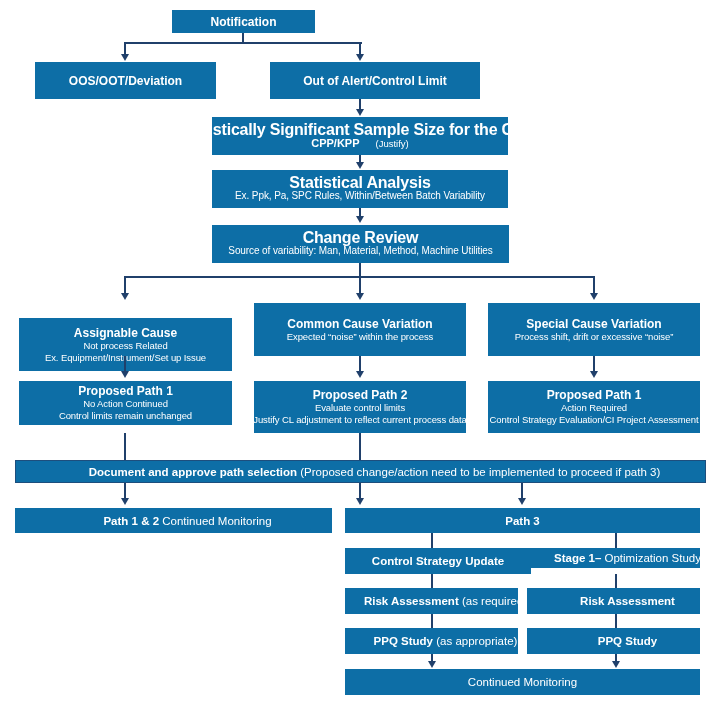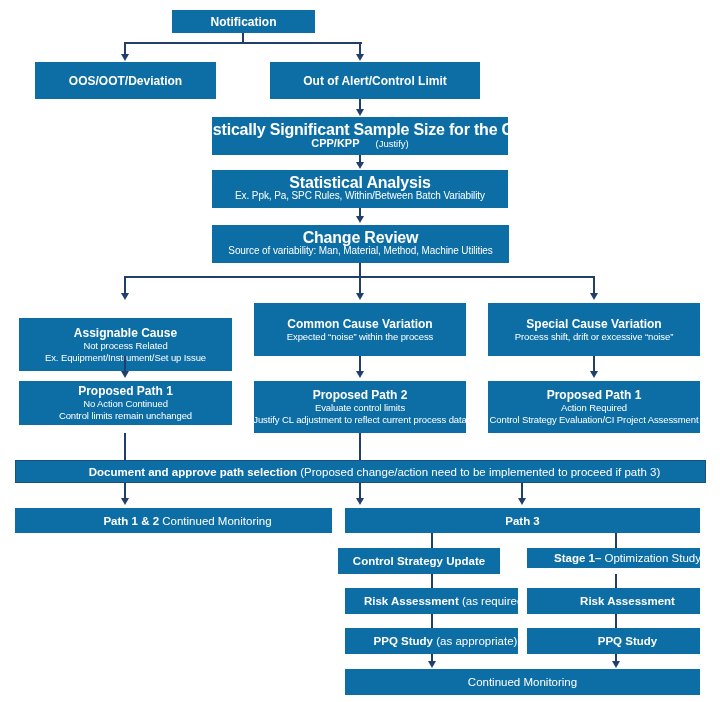--- a/index.html
+++ b/index.html
@@ -133,21 +133,21 @@
   <div class="box" style="left:15px;top:508px;width:317px;height:25px">
     <div class="small"><span class="b">Path 1 &amp; 2</span><span> Continued Monitoring</span></div>
   </div>
   <div class="box" style="left:345px;top:508px;width:355px;height:25px">
     <div class="small b" style="font-weight:bold">Path 3</div>
   </div>
 
   <div class="vl" style="left:431px;top:533px;height:15px"></div>
   <div class="vl" style="left:615px;top:533px;height:15px"></div>
 
-  <div class="box" style="left:338px;top:548px;width:162px;height:26px">
+  <div class="box" style="left:345px;top:548px;width:186px;height:26px">
     <div class="small b" style="font-weight:bold">Control Strategy Update</div>
   </div>
   <div class="box" style="left:527px;top:548px;width:173px;height:20px">
     <div class="small"><span class="b">Stage 1–</span><span> Optimization Study</span></div>
   </div>
 
   <div class="vl" style="left:431px;top:574px;height:14px"></div>
   <div class="vl" style="left:615px;top:574px;height:14px"></div>
 
   <div class="box" style="left:345px;top:588px;width:173px;height:26px">

